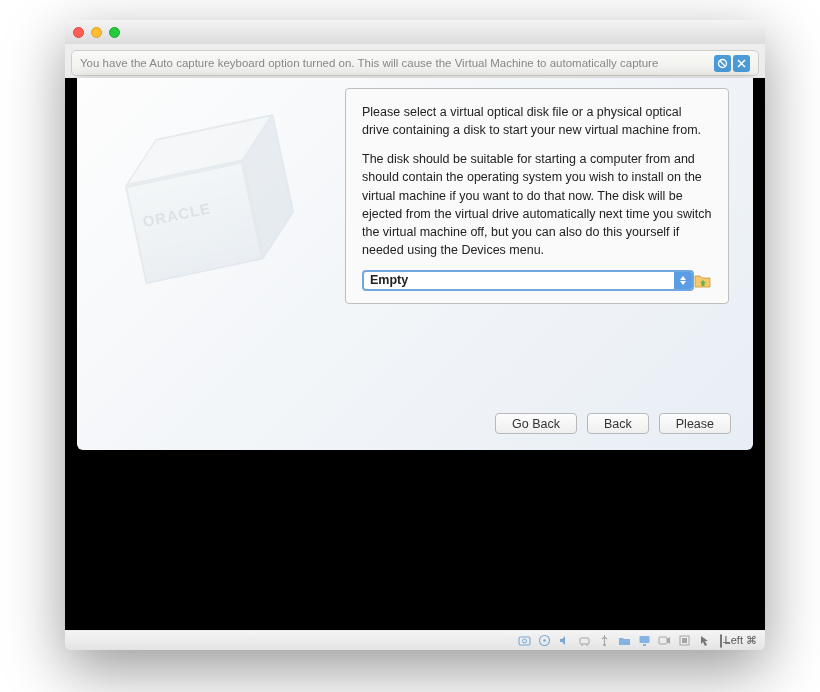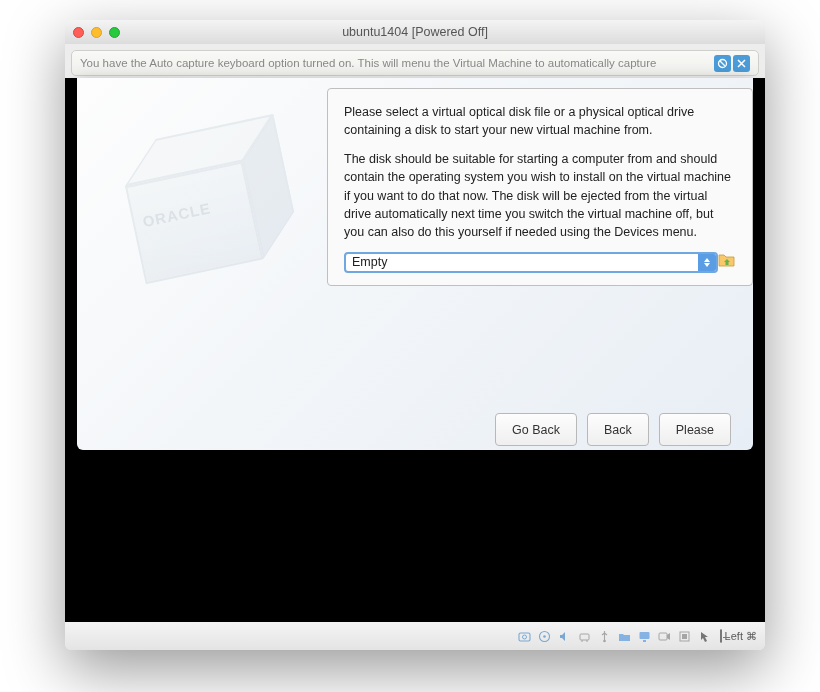--- a/index.html
+++ b/index.html
@@ -142,36 +142,37 @@
     .oracle-lbl {
       position: absolute;
       left: 30px; top: 70px;
       font-size: 15px;
       font-weight: bold;
       color: #5a7388;
       letter-spacing: 1px;
     }
     .dialog {
       position: absolute;
-      right: 0;
+      right: 24px;
       top: 10px;
-      width: 426px;
+      width: 384px;
       background: #fafafa;
       border: 1px solid #bfbfbf;
       border-radius: 4px;
       padding: 14px 16px 12px 16px;
       font-size: 12.5px;
       color: #222;
       line-height: 1.45;
     }
     .dialog p { margin-bottom: 11px; }
     .select-row {
       display: flex;
-      align-items: flex-start;
+      align-items: center;
       margin-top: 4px;
+      font-weight: bold;
     }
     .select-field {
       flex: 1;
       height: 21px;
       border: 2px solid #6fa8e0;
       border-radius: 4px;
       background: #fff;
       display: flex;
       align-items: center;
       padding: 0 0 0 6px;
@@ -206,37 +207,37 @@
       cursor: pointer;
     }
     .buttons {
       position: absolute;
       right: 22px;
       top: 335px;
       display: flex;
       gap: 10px;
     }
     .btn {
-      height: 33px;
+      height: 21px;
       padding: 0 16px;
       background: linear-gradient(#fdfdfd, #efefef);
       border: 1px solid #b8b8b8;
       border-radius: 4px;
       font-size: 12.5px;
       color: #333;
       display: flex;
       align-items: center;
       justify-content: center;
       cursor: pointer;
     }
     .statusbar {
       position: absolute;
       left: 0; right: 0;
       bottom: 0;
-      height: 28px;
+      height: 19px;
       background: linear-gradient(#f4f4f4, #e4e4e4);
       display: flex;
       align-items: center;
       justify-content: flex-end;
       padding: 0 8px;
       gap: 5px;
       font-size: 11px;
     }
     .status-icon {
       width: 15px; height: 15px;
@@ -271,25 +272,24 @@
 <body>
 
 <div class="window">
 
   <div class="titlebar">
     <div class="traffic">
       <span class="t-red"></span>
       <span class="t-yel"></span>
       <span class="t-grn"></span>
     </div>
-    <div class="title">ubuntu1404 [Powered Off]</div>
   </div>
 
   <div class="info-bar">
-    <div class="info-text">You have the Auto capture keyboard option turned on. This will menu the Virtual Machine to automatically capture</div>
+    <div class="info-text">You have the Auto capture keyboard option turned on. This will cause the Virtual Machine to automatically capture</div>
     <div class="info-icons">
       <div class="info-icon">
         <svg width="11" height="11" viewBox="0 0 11 11">
             <circle cx="5.5" cy="5.5" r="4" fill="none" stroke="#fff" stroke-width="1.3"></circle>
             <path d="M3 3 L8 8" stroke="#fff" stroke-width="1.3"></path>
           </svg>
       </div>
       <div class="info-icon">
         <svg width="11" height="11" viewBox="0 0 11 11">
             <path d="M2 2 L9 9 M9 2 L2 9" stroke="#fff" stroke-width="1.5"></path>

